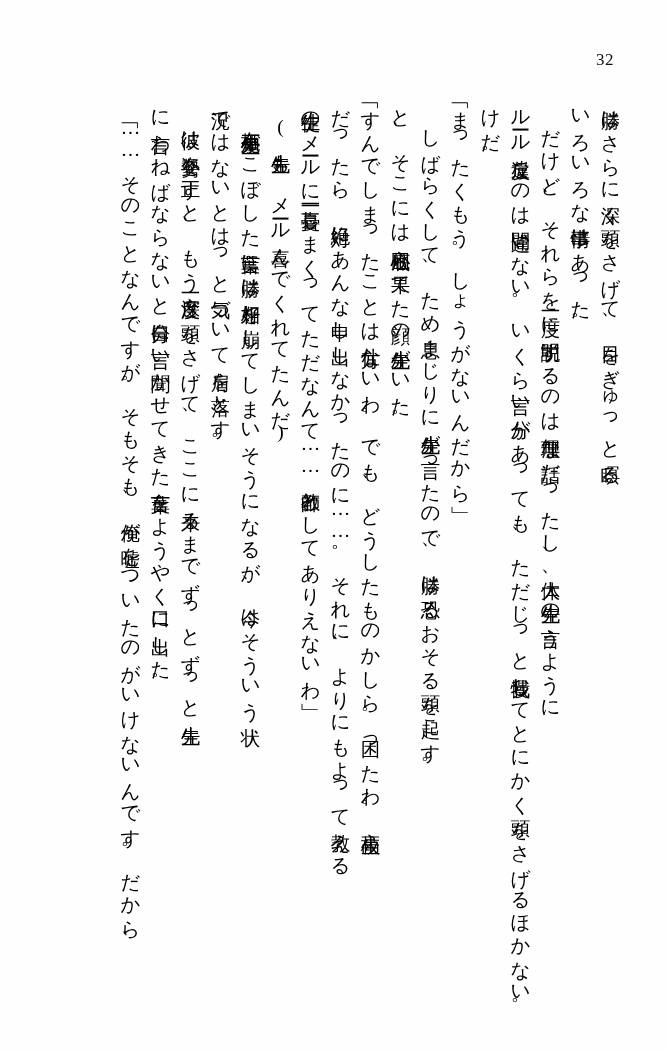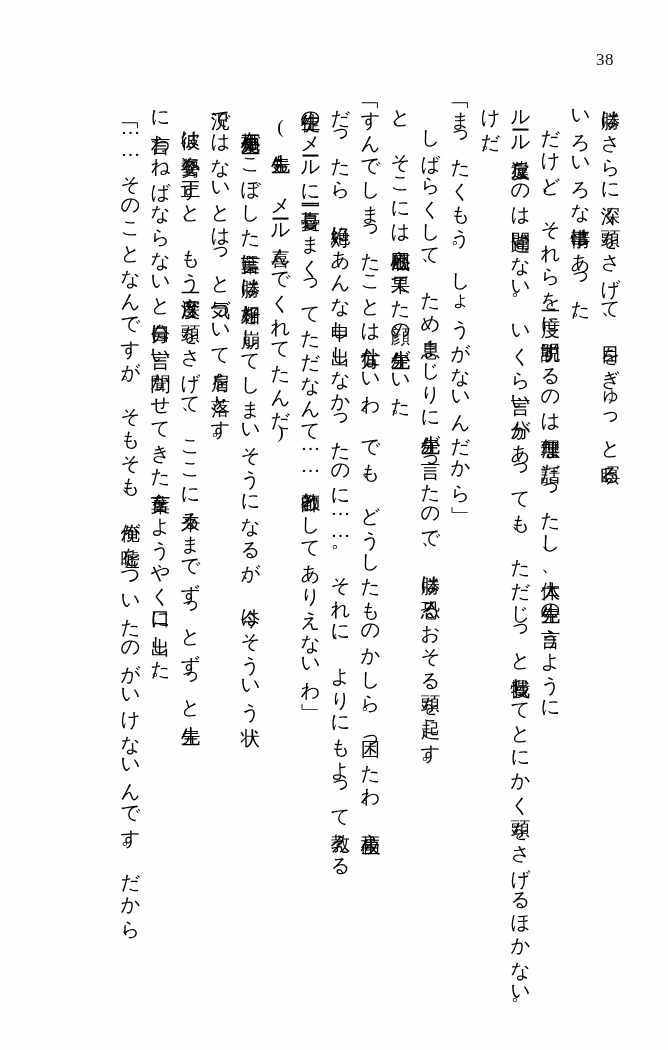--- a/index.html
+++ b/index.html
@@ -57,21 +57,21 @@
   }
   .vline.indent {
     padding-top: 20px;
     height: 895px;
   }
 </style>
 </head>
 <body>
 
 <div class="page">
-  <div class="page-number">38</div>
+  <div class="page-number">32</div>
   <div class="text-body">
       <div class="vline">勝はさらに深く頭をさげて、目をぎゅっと瞑る。</div>
       <div class="vline">いろいろな事情はあった。</div>
       <div class="vline indent">だけど、それらを一度に説明するのは無理な話だったし、大体、先生の言うように</div>
       <div class="vline">ルール違反なのは間違いない。いくら言い分があっても、ただじっと我慢してとにかく頭をさげるほかない。</div>
       <div class="vline">けだ。</div>
       <div class="vline">「まったくもう。しょうがないんだから」</div>
       <div class="vline indent">しばらくして、ため息まじりに先生が言ったので、勝は恐るおそる頭を起こす。</div>
       <div class="vline">と、そこには心底困り果てた顔の先生がいた。</div>
       <div class="vline">「すんでしまったことは仕方ないわ。でも、どうしたものかしら。困ったわ。高校生</div>

